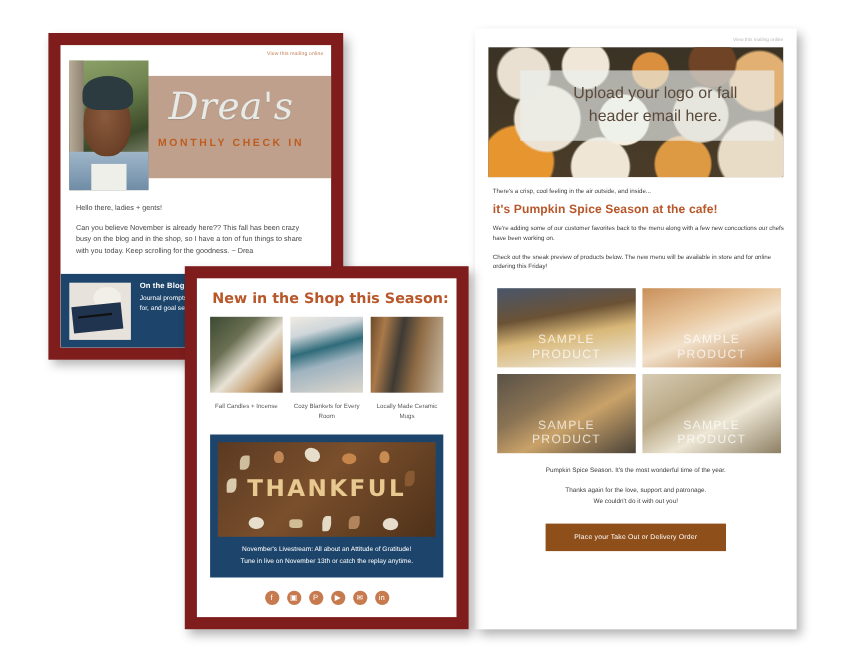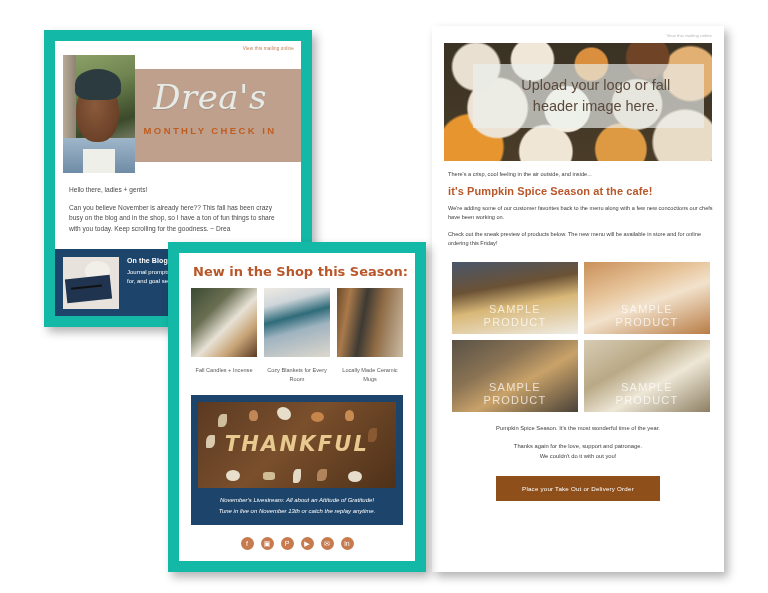--- a/index.html
+++ b/index.html
@@ -7,21 +7,21 @@
     width:768px;height:593px;
     background:#ffffff;
     font-family:"Liberation Sans", sans-serif;
     overflow:hidden;
     position:relative;
   }
   .stage{position:absolute;left:0;top:0;width:768px;height:593px;}
 
   
   .card{position:absolute;box-sizing:border-box;box-shadow:4px 5px 9px rgba(0,0,0,.30);}
-  .card.bordered{background:#14b8a6;padding:11px;}
+  .card.bordered{background:#7f1d1d;padding:11px;}
   .card .inner{background:#ffffff;width:100%;height:100%;box-sizing:border-box;overflow:hidden;position:relative;}
 
   
   #card1{left:44px;top:30px;width:268px;height:297px;z-index:1;}
   #card1 .viewonline{text-align:right;font-size:4.6px;color:#c07f55;letter-spacing:.15px;padding:5px 7px 4px 0;}
   .c1-hero{position:relative;height:118px;}
   .c1-tan{position:absolute;left:32px;top:14px;right:0;height:93px;background:#bfa08c;}
   .c1-script{position:absolute;left:70px;top:14px;right:6px;height:55px;
     display:flex;align-items:center;justify-content:center;
     font-family:"DejaVu Serif", serif;font-style:italic;font-size:34px;color:#e6ebe8;
@@ -56,21 +56,21 @@
   .c2-title{font-size:13px;font-weight:bold;color:#b8572a;padding:11px 4px 9px 14px;
     font-family:"DejaVu Sans", sans-serif;}
   .c2-grid{display:flex;gap:7px;padding:0 12px;}
   .c2-item{flex:1;}
   .c2-img{height:69px;width:100%;}
   .c2-cap{text-align:center;font-size:5.6px;line-height:1.55;color:#5a5a5a;padding:9px 2px 0 2px;}
   .img-candles{background:linear-gradient(135deg,#3c4a33 0%,#6a6f52 32%,#e8e2d6 55%,#c8a477 75%,#5a3a22 100%);}
   .img-blankets{background:linear-gradient(165deg,#efeae2 0%,#cfd6da 22%,#2f6b7a 42%,#9fb3c0 60%,#ded8cd 100%);}
   .img-mugs{background:linear-gradient(100deg,#6b4a2a 0%,#a9794a 18%,#3e3a33 40%,#8f6b45 62%,#cbbca6 100%);}
 
-  .c2-navy{background:#1d456b;margin:12px 12px 0 12px;padding:7px 7px 8px 7px;font-style:italic;}
+  .c2-navy{background:#1d456b;margin:12px 12px 0 12px;padding:7px 7px 8px 7px;}
   .c2-thankful{height:86px;position:relative;overflow:hidden;
     background:linear-gradient(135deg,#5b3a22 0%,#7a4f2c 45%,#4e3119 100%);}
   .c2-thankful .word{position:absolute;left:0;right:0;top:34%;text-align:center;
     font-size:21px;font-weight:bold;letter-spacing:2.2px;color:#e8c98f;
     font-family:"DejaVu Sans", sans-serif;}
   .c2-thankful .lf{position:absolute;border-radius:50% 10% 50% 10%;opacity:.92;}
   .c2-navytxt{color:#fff;text-align:center;font-size:6px;line-height:1.7;padding:7px 4px 1px 4px;}
   .c2-social{display:flex;justify-content:center;gap:7px;padding:12px 0 10px 0;}
   .sicon{width:13px;height:13px;border-radius:50%;background:#c67a4e;color:#fff;
     display:flex;align-items:center;justify-content:center;font-size:7px;line-height:1;}
@@ -161,21 +161,21 @@
   </div>
 
   <div class="card" id="card3">
     <div class="inner">
 
       <div class="c3-viewonline">View this mailing online</div>
 
       <div class="c3-hero">
         <div class="c3-heroband">
           <span>Upload your logo or fall</span>
-          <span>header image here.</span>
+          <span>header email here.</span>
         </div>
       </div>
 
       <div class="c3-copy">
         <p class="lead">There's a crisp, cool feeling in the air outside, and inside...</p>
         <h2>it's Pumpkin Spice Season at the cafe!</h2>
         <p>We're adding some of our customer favorites back to the menu along with a few new concoctions our chefs have been working on.</p>
         <p>Check out the sneak preview of products below. The new menu will be available in store and for online ordering this Friday!</p>
       </div>
 

